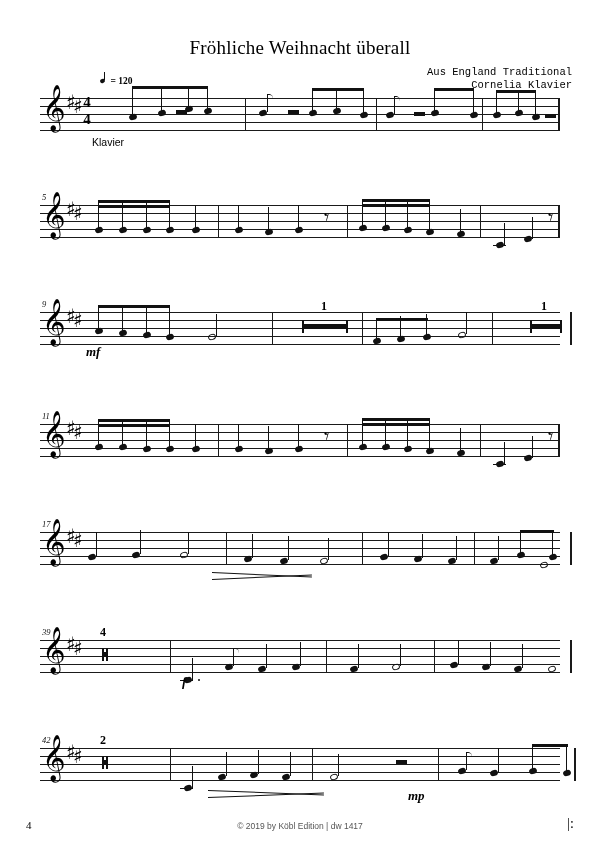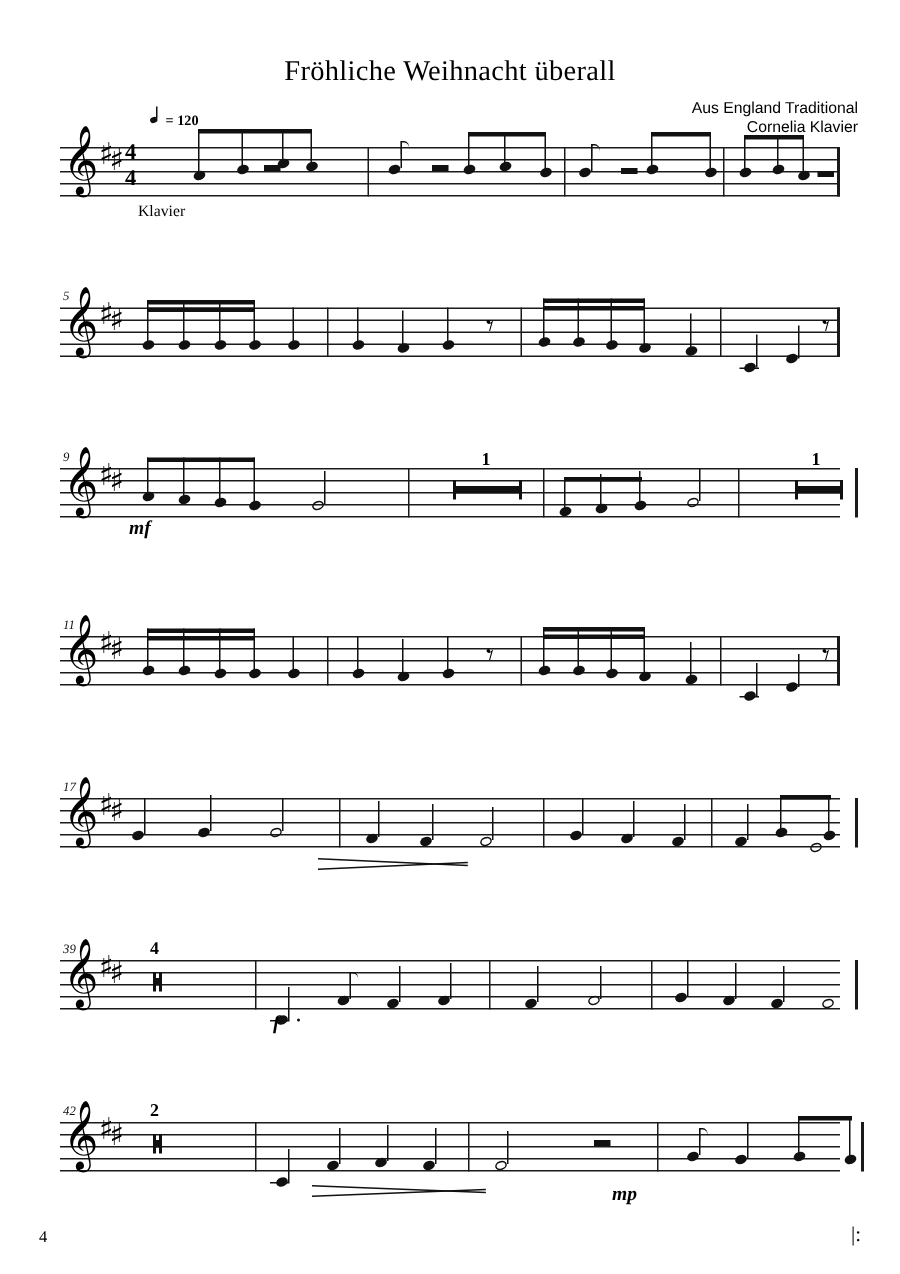--- a/index.html
+++ b/index.html
@@ -28,21 +28,21 @@
     text-align: center;
     font-size: 19px;
     font-family: "Liberation Serif", serif;
     letter-spacing: 0.2px;
   }
   .credit {
     position: absolute;
     right: 28px;
     text-align: left;
     font-size: 10.5px;
-    font-family: Liberation Sans, sans-serif;
+    font-family: Liberation Mono, monospace;
     white-space: nowrap;
   }
   .credit-1 { top: 66px; }
   .credit-2 { top: 79px; }
 
   
   .system {
     position: absolute;
     left: 40px;
     width: 520px;
@@ -190,21 +190,21 @@
   
   .dyn {
     position: absolute;
     font-family: "Liberation Serif", serif;
     font-style: italic;
     font-weight: bold;
     font-size: 13px;
   }
   .instrlabel {
     position: absolute;
-    font-family: Liberation Serif, serif;
+    font-family: Liberation Sans, sans-serif;
     font-size: 10.5px;
   }
   .tempo {
     position: absolute;
     font-family: "Liberation Serif", serif;
     font-size: 9.5px;
     font-weight: bold;
     white-space: nowrap;
   }
   .tempo .tnote {
@@ -663,15 +663,16 @@
     <div class="barline thick" style="left:534px;"></div>
 
     <div class="hairpin" style="left:168px; top:42px; width:116px;">
       <i style="transform: rotate(2.2deg);"></i>
       <b style="top:7px; transform: rotate(-2.2deg);"></b>
     </div>
     <div class="dyn" style="left:368px; top:40px;">mp</div>
   </div>
 
   <div class="footer-page">4</div>
+  <div class="footer-center">© 2019 by Köbl Edition   |   dw 1417</div>
   <div class="footer-right">|:</div>
 
 </div>
 
 </body></html>

